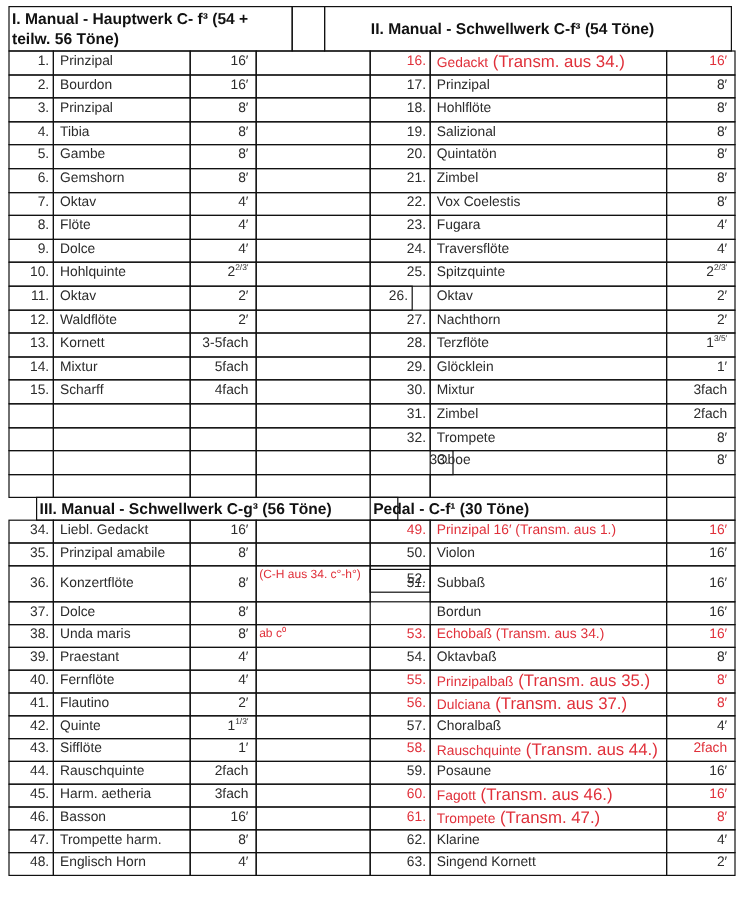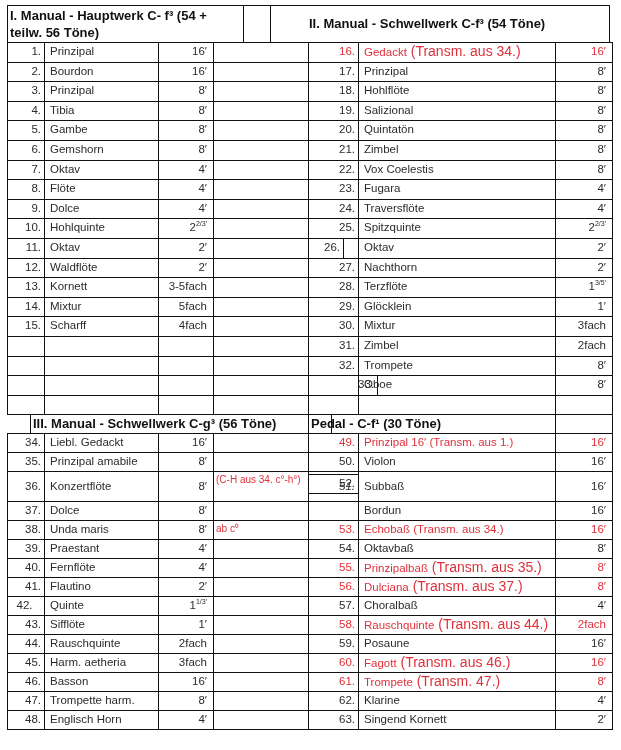--- a/index.html
+++ b/index.html
@@ -212,21 +212,21 @@
     <div class="cell num red" style="left: 308px; top: 558px; width: 51px; height: 20px; line-height: 17px;">55.</div>
     <div class="cell name red" style="left: 358px; top: 558px; width: 198px; height: 20px; line-height: 17px;"><span>Prinzipalbaß</span><span class="small"> (Transm. aus 35.)</span></div>
     <div class="cell pitch red" style="left: 555px; top: 558px; width: 58px; height: 20px; line-height: 17px;">8′</div>
     <div class="cell num" style="left: 7px; top: 577px; width: 38px; height: 20px; line-height: 17px;">41.</div>
     <div class="cell name" style="left: 44px; top: 577px; width: 115px; height: 20px; line-height: 17px;"><span>Flautino</span></div>
     <div class="cell pitch" style="left: 158px; top: 577px; width: 56px; height: 20px; line-height: 17px;">2′</div>
     <div class="cell note" style="left: 213px; top: 577px; width: 96px; height: 20px;"></div>
     <div class="cell num red" style="left: 308px; top: 577px; width: 51px; height: 20px; line-height: 17px;">56.</div>
     <div class="cell name red" style="left: 358px; top: 577px; width: 198px; height: 20px; line-height: 17px;"><span>Dulciana</span><span class="small"> (Transm. aus 37.)</span></div>
     <div class="cell pitch red" style="left: 555px; top: 577px; width: 58px; height: 20px; line-height: 17px;">8′</div>
-    <div class="cell num" style="left: 7px; top: 596px; width: 38px; height: 20px; line-height: 17px; text-align: center;">42.</div>
+    <div class="cell num" style="left: 7px; top: 596px; width: 38px; height: 20px; line-height: 17px;">42.</div>
     <div class="cell name" style="left: 44px; top: 596px; width: 115px; height: 20px; line-height: 17px;"><span>Quinte</span></div>
     <div class="cell pitch" style="left: 158px; top: 596px; width: 56px; height: 20px; line-height: 17px;"><span>1</span><sup>1/3′</sup></div>
     <div class="cell note" style="left: 213px; top: 596px; width: 96px; height: 20px;"></div>
     <div class="cell num" style="left: 308px; top: 596px; width: 51px; height: 20px; line-height: 17px;">57.</div>
     <div class="cell name" style="left: 358px; top: 596px; width: 198px; height: 20px; line-height: 17px;"><span>Choralbaß</span></div>
     <div class="cell pitch" style="left: 555px; top: 596px; width: 58px; height: 20px; line-height: 17px;">4′</div>
     <div class="cell num" style="left: 7px; top: 615px; width: 38px; height: 20px; line-height: 17px;">43.</div>
     <div class="cell name" style="left: 44px; top: 615px; width: 115px; height: 20px; line-height: 17px;"><span>Sifflöte</span></div>
     <div class="cell pitch" style="left: 158px; top: 615px; width: 56px; height: 20px; line-height: 17px;">1′</div>
     <div class="cell note" style="left: 213px; top: 615px; width: 96px; height: 20px;"></div>

